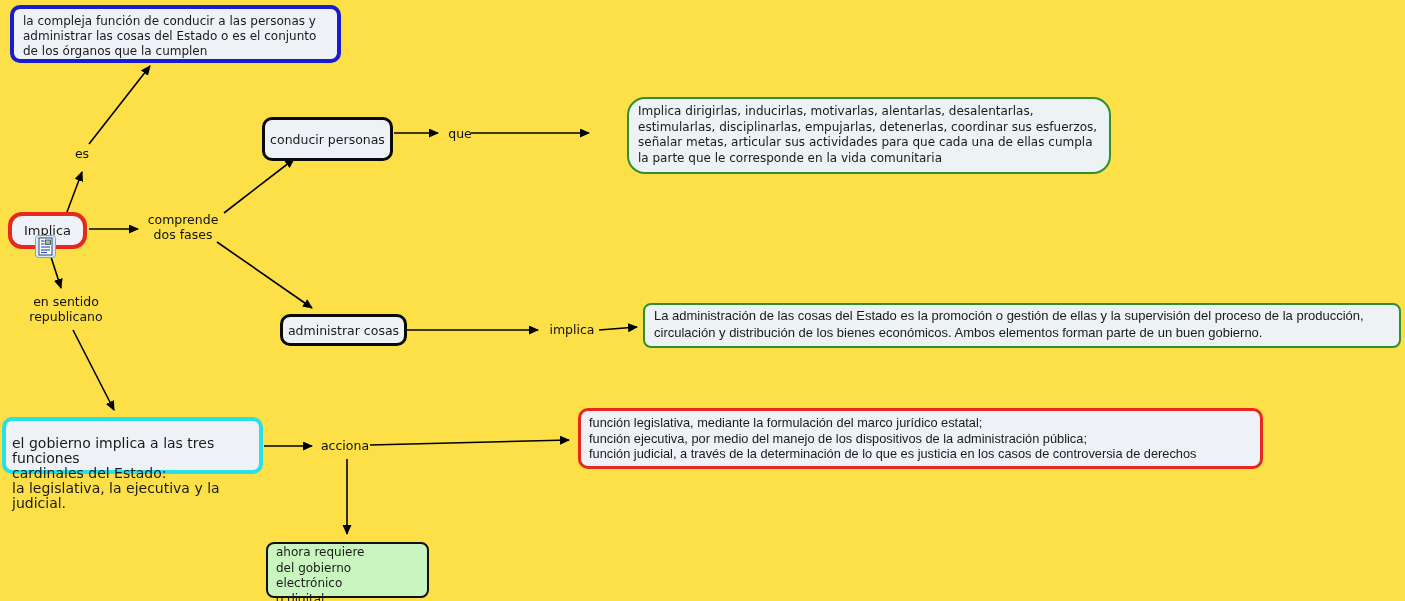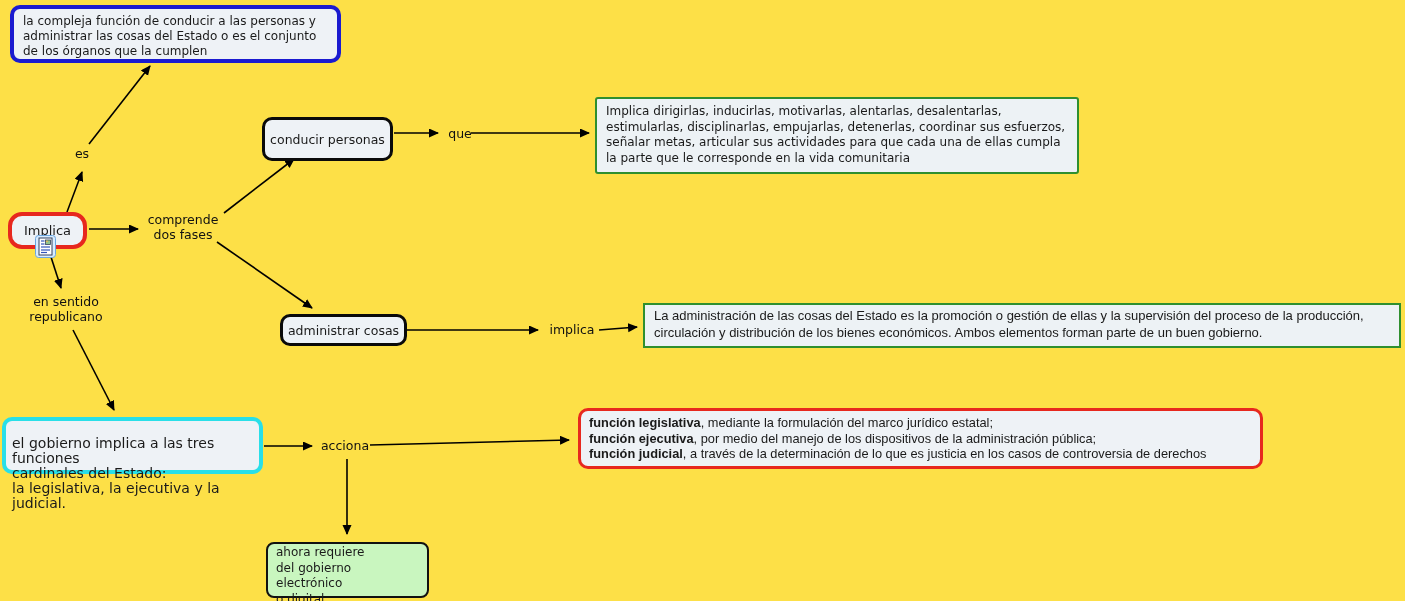--- a/index.html
+++ b/index.html
@@ -20,31 +20,31 @@
   }
   
   .box-def{left:10px;top:5px;width:331px;height:58px;border:4px solid #1b1bd0;
            padding:5px 9px;font-size:12px;line-height:15px;}
   .box-gob{left:8px;top:212px;width:79px;height:37px;border:4px solid #e7281e;
            border-radius:14px;font-size:13px;}
   .box-con{left:262px;top:117px;width:131px;height:44px;border:3px solid #0a0a0a;
            font-size:12.5px;}
   .box-adm{left:280px;top:314px;width:127px;height:32px;border:3px solid #0a0a0a;
            font-size:12.5px;}
-  .box-g1{left:595px;top:97px;width:484px;height:77px;border:2px solid #2f8f2f;
-          border-radius:3px;padding:5px 9px;font-size:12px;line-height:15.5px;background:#edf2f5;}
+  .box-g1{left:627px;top:97px;width:484px;height:77px;border:2px solid #2f8f2f;
+          border-radius:18px;padding:5px 9px;font-size:12px;line-height:15.5px;background:#edf2f5;}
   .box-g2{left:643px;top:303px;width:758px;height:45px;border:2px solid #2f8f2f;
-          border-radius:0;padding:3px 9px;font-family:"Liberation Sans",sans-serif;
+          border-radius:8px;padding:3px 9px;font-family:"Liberation Sans",sans-serif;
           font-size:13px;line-height:16.5px;background:#edf2f5;}
   .box-cy{left:2px;top:417px;width:261px;height:57px;border:4px solid #29dfe8;
           padding:15px 6px;font-size:14px;line-height:15px;}
   .box-red{left:578px;top:408px;width:685px;height:61px;border:3px solid #e7281e;
            padding:4px 8px;font-family:"Liberation Sans",sans-serif;
            font-size:12.8px;line-height:15.6px;}
-  .box-red b{font-weight:bold;}
+  .box-red b{font-weight:normal;}
   .box-green{left:266px;top:542px;width:163px;height:56px;border:2px solid #111111;
              border-radius:8px;background:#c9f6bf;padding:1px 8px;
              font-size:12px;line-height:15.5px;}
   
   .lbl-es{left:68px;top:146px;width:28px;}
   .lbl-comp{left:141px;top:212px;width:84px;}
   .lbl-que{left:444px;top:126px;width:32px;}
   .lbl-imp{left:544px;top:322px;width:56px;}
   .lbl-sent{left:14px;top:294px;width:104px;}
   .lbl-acc{left:318px;top:438px;width:54px;}

